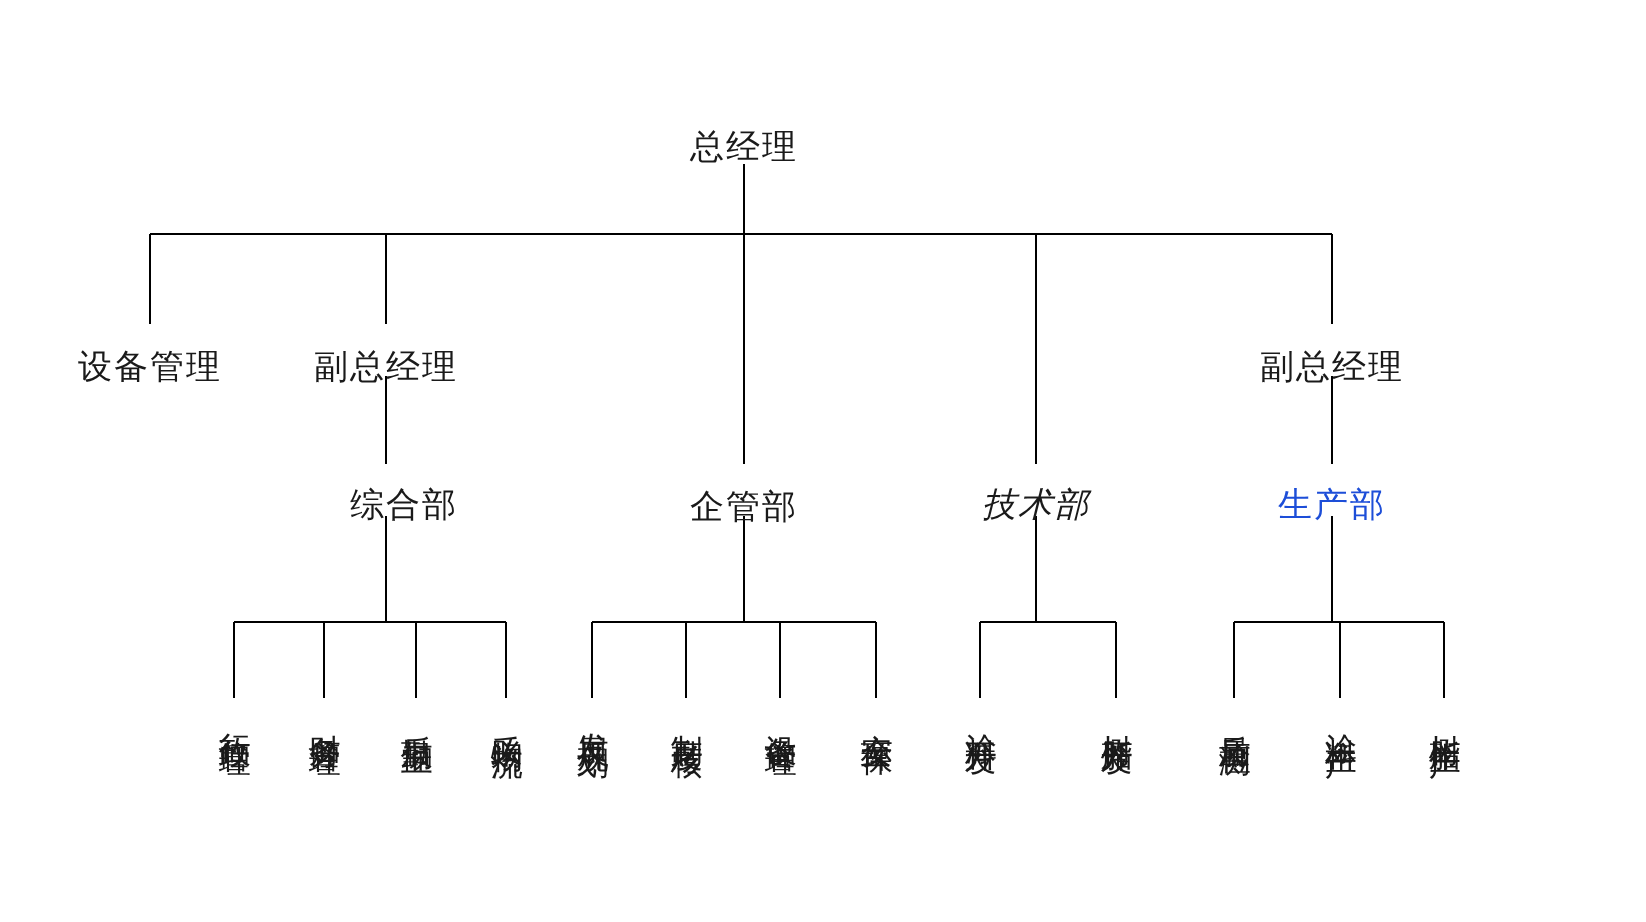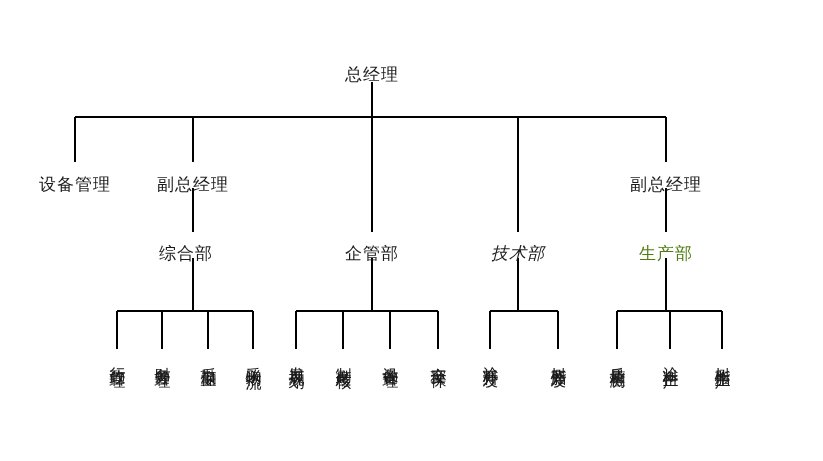--- a/index.html
+++ b/index.html
@@ -88,24 +88,24 @@
         <line x1="617" y1="275" x2="617" y2="313" class="conn" stroke="#000000"></line>
         <line x1="670" y1="275" x2="670" y2="313" class="conn" stroke="#000000"></line>
         <line x1="722" y1="275" x2="722" y2="313" class="conn" stroke="#000000"></line>
       </g>
   </svg>
   <div id="label-layer">
       <div class="node-label node-h" style="left: 372px; top: 30px; color: rgb(26, 26, 26);">总经理</div>
       <div class="node-label node-h" style="left: 75px; top: 140px; color: rgb(26, 26, 26);">设备管理</div>
       <div class="node-label node-h" style="left: 193px; top: 140px; color: rgb(26, 26, 26);">副总经理</div>
       <div class="node-label node-h" style="left: 666px; top: 140px; color: rgb(26, 26, 26);">副总经理</div>
-      <div class="node-label node-h" style="left: 186px; top: 209px; color: rgb(26, 26, 26);">综合部</div>
+      <div class="node-label node-h" style="left: 202px; top: 209px; color: rgb(26, 26, 26);">综合部</div>
       <div class="node-label node-h" style="left: 372px; top: 209px; color: rgb(26, 26, 26); font-family: Liberation Serif, serif;">企管部</div>
       <div class="node-label node-h" style="left: 518px; top: 209px; color: rgb(26, 26, 26); font-style: italic;">技术部</div>
-      <div class="node-label node-h" style="left: 666px; top: 209px; color: #4d7c0f;">生产部</div>
+      <div class="node-label node-h" style="left: 666px; top: 209px; color: #1d4ed8;">生产部</div>
       <div class="node-label node-v" style="left: 117px; top: 318px; color: rgb(26, 26, 26);">行政管理</div>
       <div class="node-label node-v" style="left: 162px; top: 318px; color: rgb(26, 26, 26);">财务管理</div>
       <div class="node-label node-v" style="left: 208px; top: 318px; color: rgb(26, 26, 26);">后勤保卫</div>
       <div class="node-label node-v" style="left: 253px; top: 318px; color: rgb(26, 26, 26);">采购物流</div>
       <div class="node-label node-v" style="left: 296px; top: 318px; color: rgb(26, 26, 26);">发展规划</div>
       <div class="node-label node-v" style="left: 343px; top: 318px; color: rgb(26, 26, 26);">制度考核</div>
       <div class="node-label node-v" style="left: 390px; top: 318px; color: rgb(26, 26, 26);">设备管理</div>
       <div class="node-label node-v" style="left: 438px; top: 318px; color: rgb(26, 26, 26);">安全环保</div>
       <div class="node-label node-v" style="left: 490px; top: 318px; color: rgb(26, 26, 26);">涂料开发</div>
       <div class="node-label node-v" style="left: 558px; top: 318px; color: rgb(26, 26, 26);">树脂开发</div>

